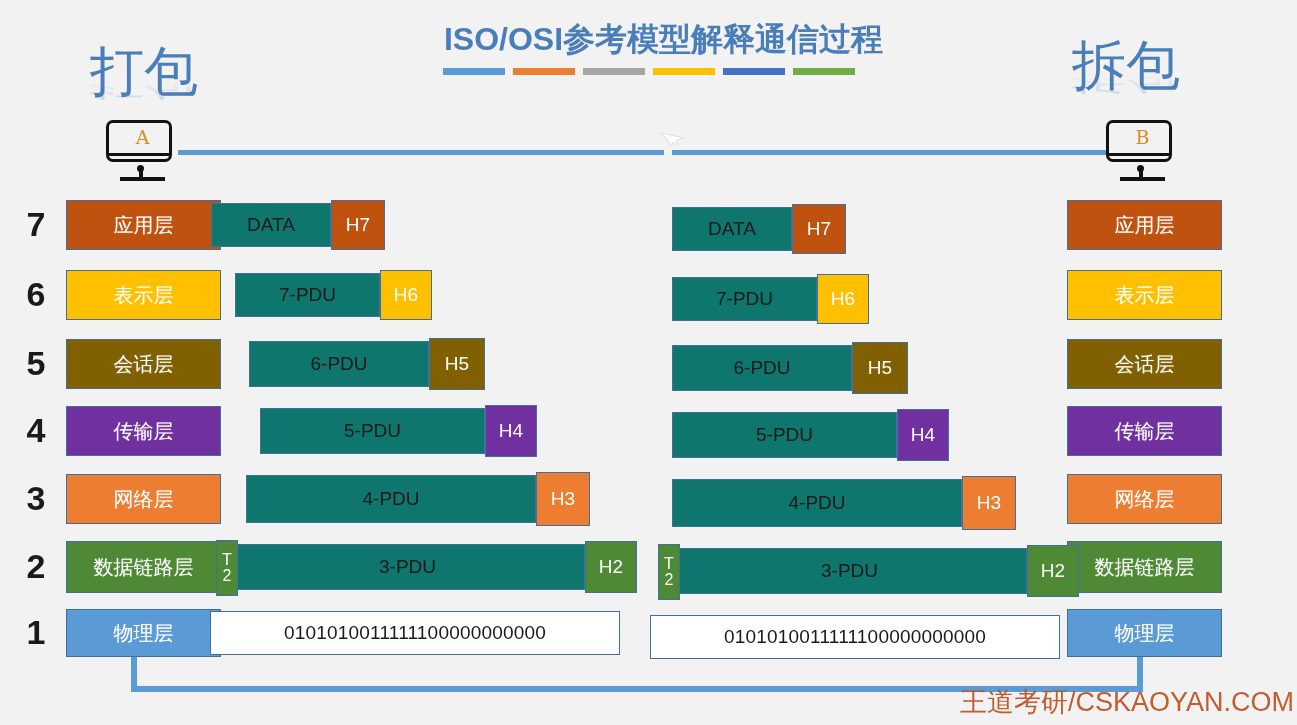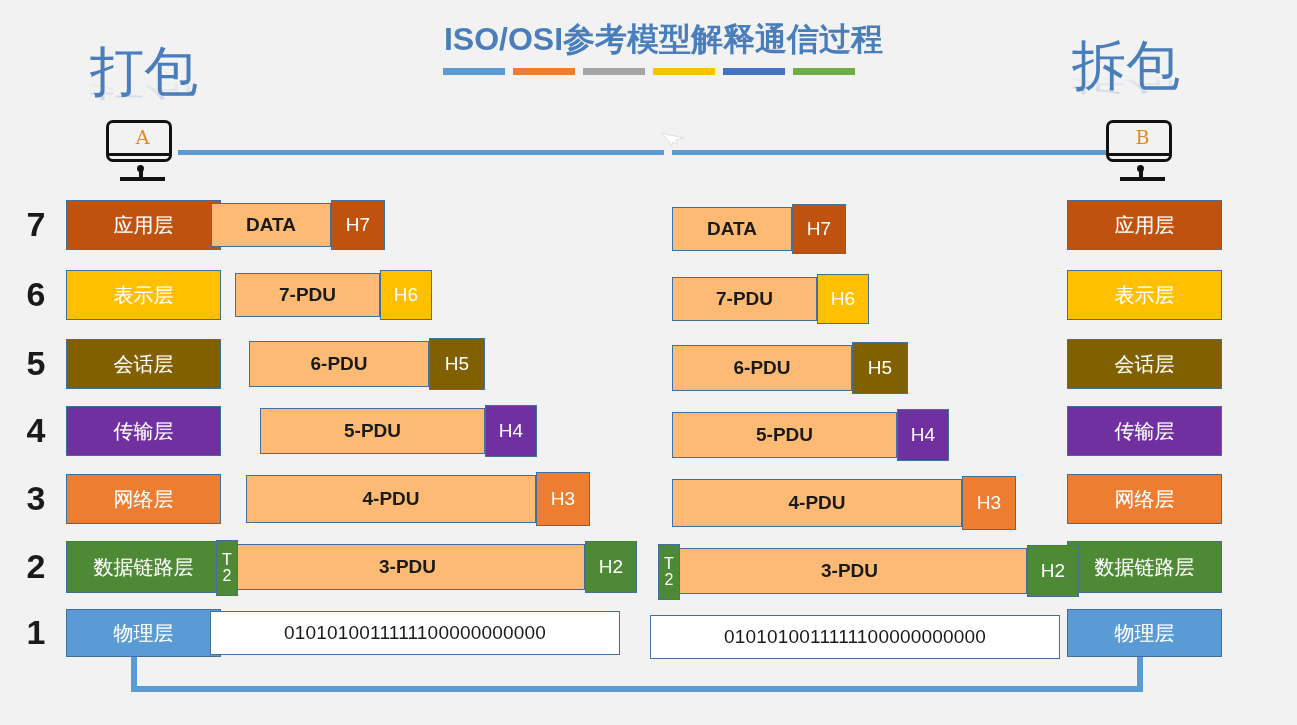--- a/index.html
+++ b/index.html
@@ -79,26 +79,25 @@
   }
   .layernum{
     position:absolute;font-size:34px;color:#1a1a1a;font-weight:bold;
     font-family:"Liberation Sans","DejaVu Sans",sans-serif;
     width:32px;text-align:center;
   }
 
   
   .pdu{
     position:absolute;box-sizing:border-box;
-    border:1.5px solid #41709c;background:#fdba74;
+    border:1.5px solid #41709c;background:#0f766e;
     display:flex;align-items:center;justify-content:center;
     font-size:19px;color:#1a1a1a;
     font-family:"Liberation Sans","DejaVu Sans",sans-serif;
     white-space:nowrap;
-    font-weight:bold;
   }
   .hdr{
     position:absolute;box-sizing:border-box;
     border:1.5px solid #41709c;
     display:flex;align-items:center;justify-content:center;
     font-size:19px;color:#ffffff;
     font-family:"Liberation Sans","DejaVu Sans",sans-serif;
     white-space:nowrap;
   }
   .trailer{
@@ -221,14 +220,15 @@
         <div class="">T</div>
         <div class="">2</div>
       </div>
       <div class="layernum" style="left: 20px; top: 613px;">1</div>
       <div class="layerbox" style="left: 66px; top: 609px; width: 155px; height: 48px; background: rgb(91, 155, 213);">物理层</div>
       <div class="layerbox" style="left: 1067px; top: 609px; width: 155px; height: 48px; background: rgb(91, 155, 213);">物理层</div>
       <div class="bits" style="left: 210px; top: 611px; width: 410px; height: 44px;">0101010011111100000000000</div>
       <div class="bits" style="left: 650px; top: 615px; width: 410px; height: 44px;">0101010011111100000000000</div>
     </div>
 
+  <div id="watermark" style="left: 960px; top: 684px; color: rgb(192, 80, 30);">王道考研/CSKAOYAN.COM</div>
 
 </div>
 
 </body></html>

